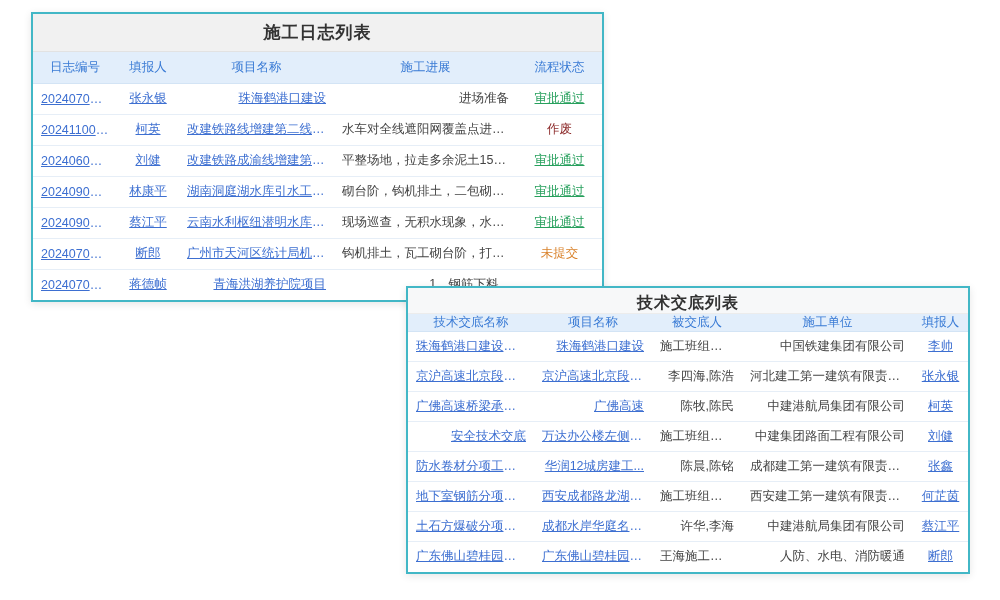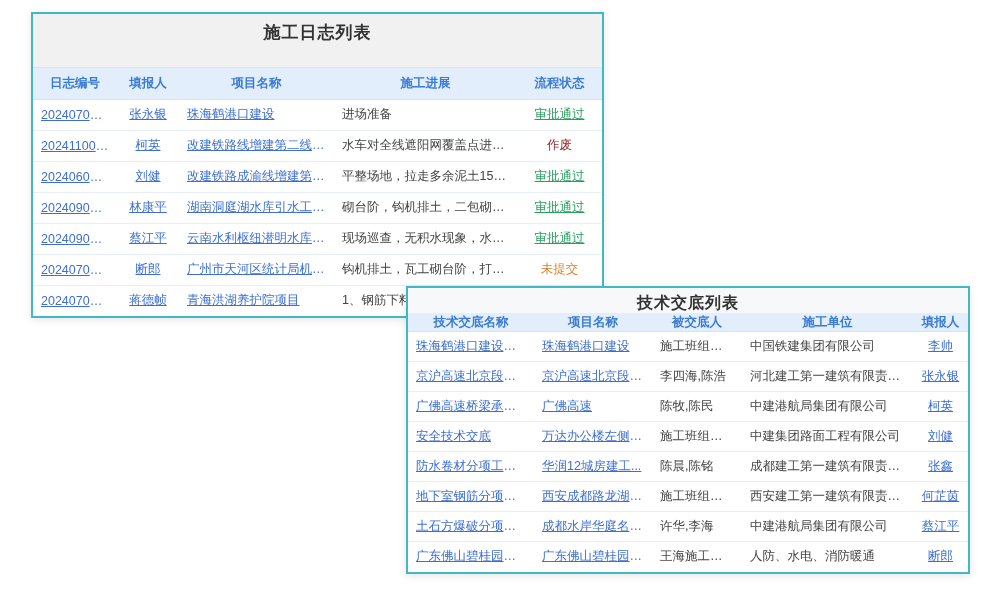--- a/index.html
+++ b/index.html
@@ -19,56 +19,56 @@
   #log-panel { left:31px; top:12px; width:573px; z-index:1; }
   #disclosure-panel { left:406px; top:286px; width:564px; z-index:2; }
 
   .panel-title {
     text-align:center;
     font-weight:bold;
     color:var(--title-text);
     letter-spacing:1px;
   }
   #log-panel .panel-title {
-    height:54px; line-height:38px; font-size:17px;
+    height:38px; line-height:38px; font-size:17px;
     background:var(--title-bg-log);
     border-bottom:1px solid #e2e2e2;
   }
   #disclosure-panel .panel-title {
     height:26px; line-height:30px; font-size:16px;
     background:var(--title-bg-disclosure);
     border-bottom:1px solid #ececec;
   }
 
   table { width:100%; border-collapse:collapse; table-layout:fixed; }
   th {
     background:var(--header-bg);
     color:var(--header-text);
-    font-weight:bold;
+    font-weight:normal;
     font-size:12.5px;
     text-align:center;
     border-bottom:1px solid #d3e4f5;
     white-space:nowrap; overflow:hidden;
   }
   #log-panel th { height:31px; }
   #disclosure-panel th { height:17px; }
   td {
     font-size:12.5px;
     color:var(--body-text);
     border-bottom:1px solid var(--row-border);
     padding:0 8px;
     white-space:nowrap; overflow:hidden; text-overflow:ellipsis;
   }
   #log-panel td { height:31px; }
   #disclosure-panel td { height:30px; }
   tbody tr:last-child td { border-bottom:none; }
 
   .link { color:var(--link-text); cursor:pointer;text-decoration:underline; }
   .c-center { text-align:center; }
-  .c-left { text-align:left; }
+  .c-left { text-align:right; }
   .st-approved { color:var(--status-approved); text-decoration:underline; }
   .st-void { color:var(--status-void); }
   .st-unsubmitted { color:var(--status-unsubmitted); }
 </style>
 </head>
 <body>
 
 <div class="panel" id="log-panel">
   <div class="panel-title">施工日志列表</div>
   <table>

